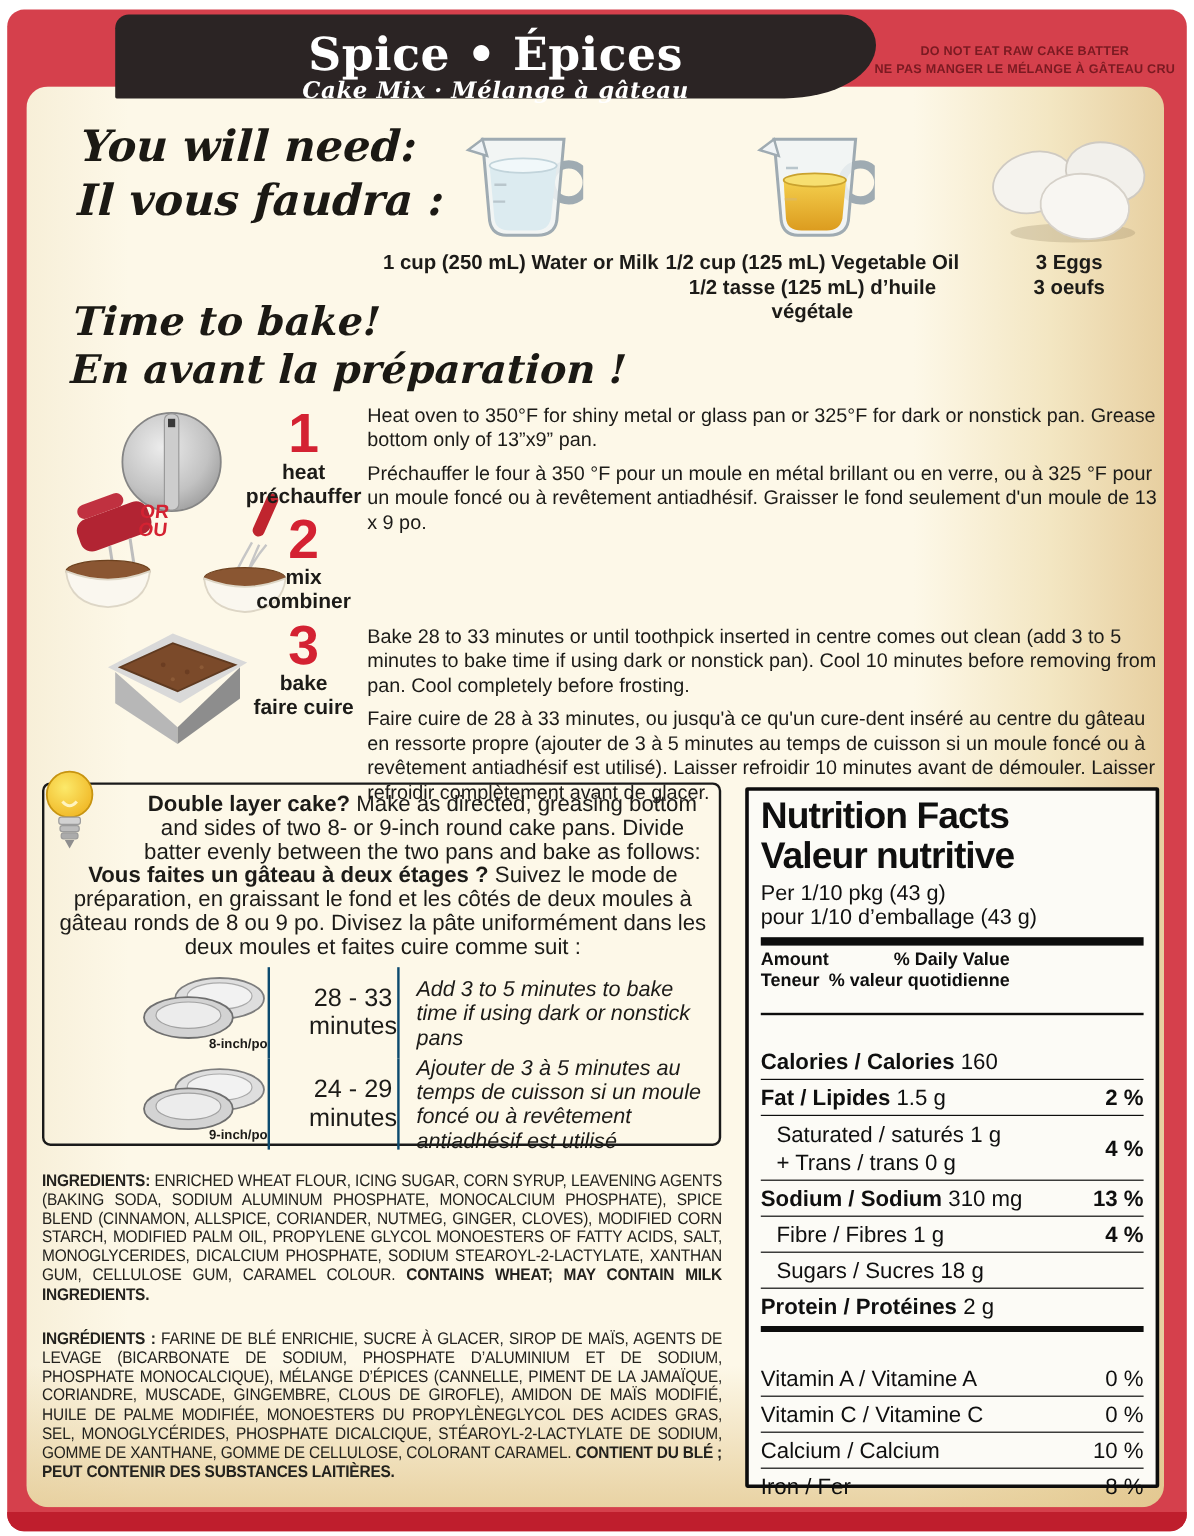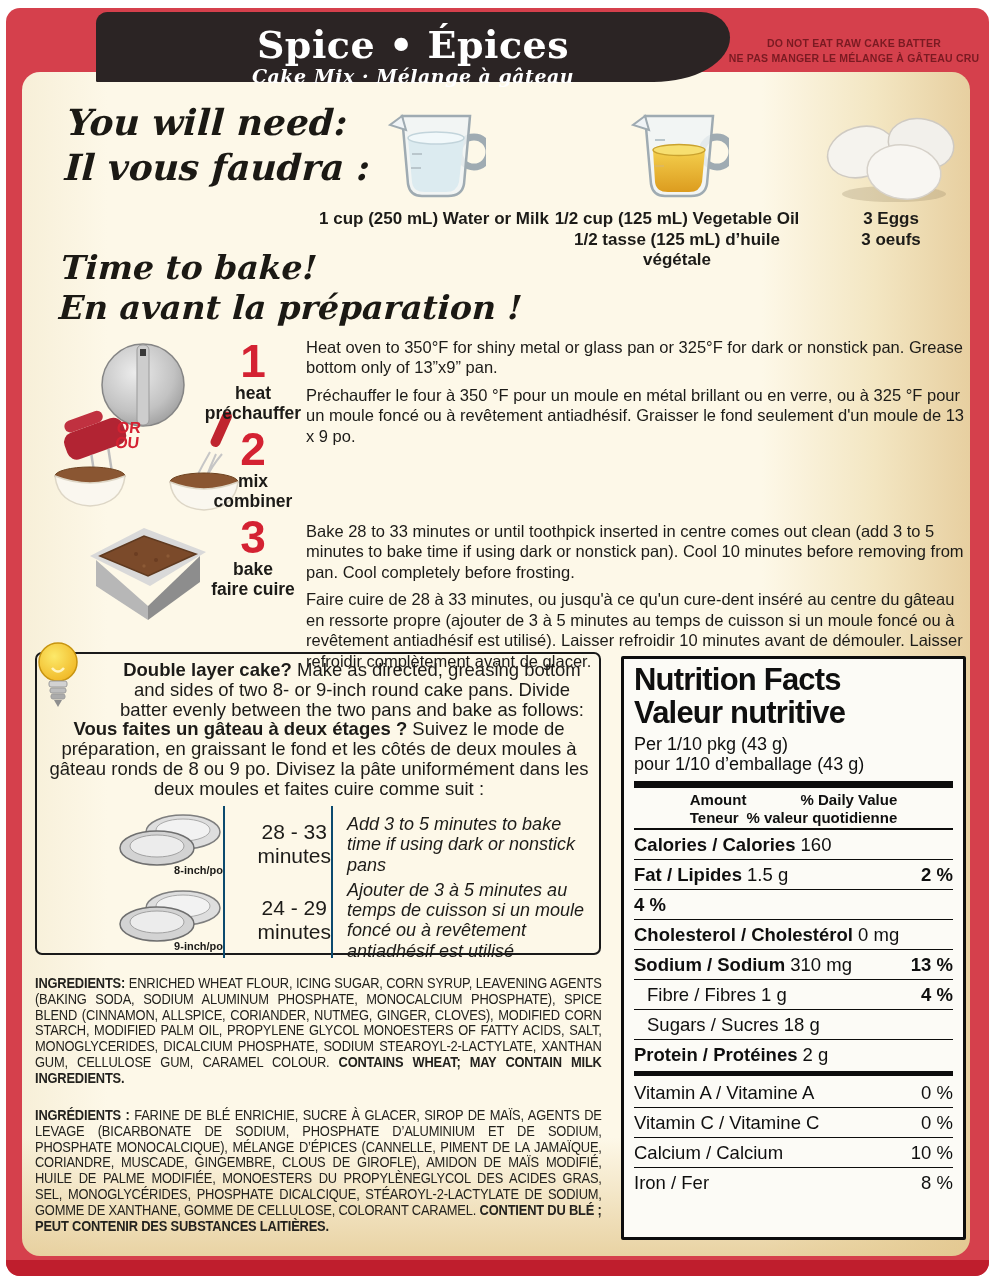--- a/index.html
+++ b/index.html
@@ -71,26 +71,26 @@
   #ingr-en{top:962px;} #ingr-fr{top:1094px;}
   .ingr b{font-weight:bold;}
   
   .nf{position:absolute;left:621px;top:656px;width:345px;height:584px;
       background:#fcfbf6;border:3px solid #0d0d0d;border-radius:2px;
       box-sizing:border-box;padding:5px 10px 4px 10px;color:#0f0f0f;}
   .nf .t{font-size:31px;font-weight:bold;line-height:1.06;letter-spacing:-0.8px;}
   .nf .serv{font-size:18px;line-height:1.15;margin-top:4px;}
   .nf .bar{height:7px;background:#0d0d0d;margin:6px 0 3px 0;}
   .nf .bar2{height:5px;background:#0d0d0d;margin:2px 0;}
-  .nf .hdr{display:flex;justify-content:center;font-size:15px;font-weight:bold;
-      line-height:1.22;border-bottom:2px solid #0d0d0d;padding-bottom:0;}
+  .nf .hdr{display:flex;justify-content:flex-start;font-size:15px;font-weight:bold;
+      line-height:1.22;border-bottom:2px solid #0d0d0d;padding-bottom:16px;}
   .nf .hdr .r{text-align:right;}
   .nfrow{display:flex;justify-content:space-between;align-items:center;
       font-size:18.5px;padding:4px 0 3px 0;border-top:1.5px solid #0d0d0d;}
-  .nfrow.first{border-top:none;}
+  .nfrow.first{border-top:none;margin-top:24px;}
   .nfrow .lab b{font-weight:bold;}
   .nfrow .pct{font-weight:bold;white-space:nowrap;}
   .nfrow .pct.lt{font-weight:normal;}
   .nfrow.indent .lab{padding-left:13px;}
   .twoline .lab div{line-height:1.25;}
   svg{display:block;}
 </style>
 </head>
 <body>
 
@@ -370,25 +370,25 @@
   <div class="nfrow first">
     <span class="lab"><b>Calories / Calories</b>
     <span>160</span></span>
   </div>
   <div class="nfrow">
     <span class="lab"><b>Fat / Lipides</b>
     <span>1.5 g</span></span>
     <span class="pct">2 %</span>
   </div>
   <div class="nfrow indent twoline">
+    <span class="lab">
+      <div>Saturated / saturés 1 g</div>
+      <div>+ Trans / trans 0 g</div>
+    </span>
     <span class="pct">4 %</span>
-  </div>
-  <div class="nfrow">
-    <span class="lab"><b>Cholesterol / Cholestérol</b>
-    <span>0 mg</span></span>
   </div>
   <div class="nfrow">
     <span class="lab"><b>Sodium / Sodium</b>
     <span>310 mg</span></span>
     <span class="pct">13 %</span>
   </div>
   <div class="nfrow indent">
     <span class="lab"><span>Fibre / Fibres</span>
     <span>1 g</span></span>
     <span class="pct">4 %</span>

